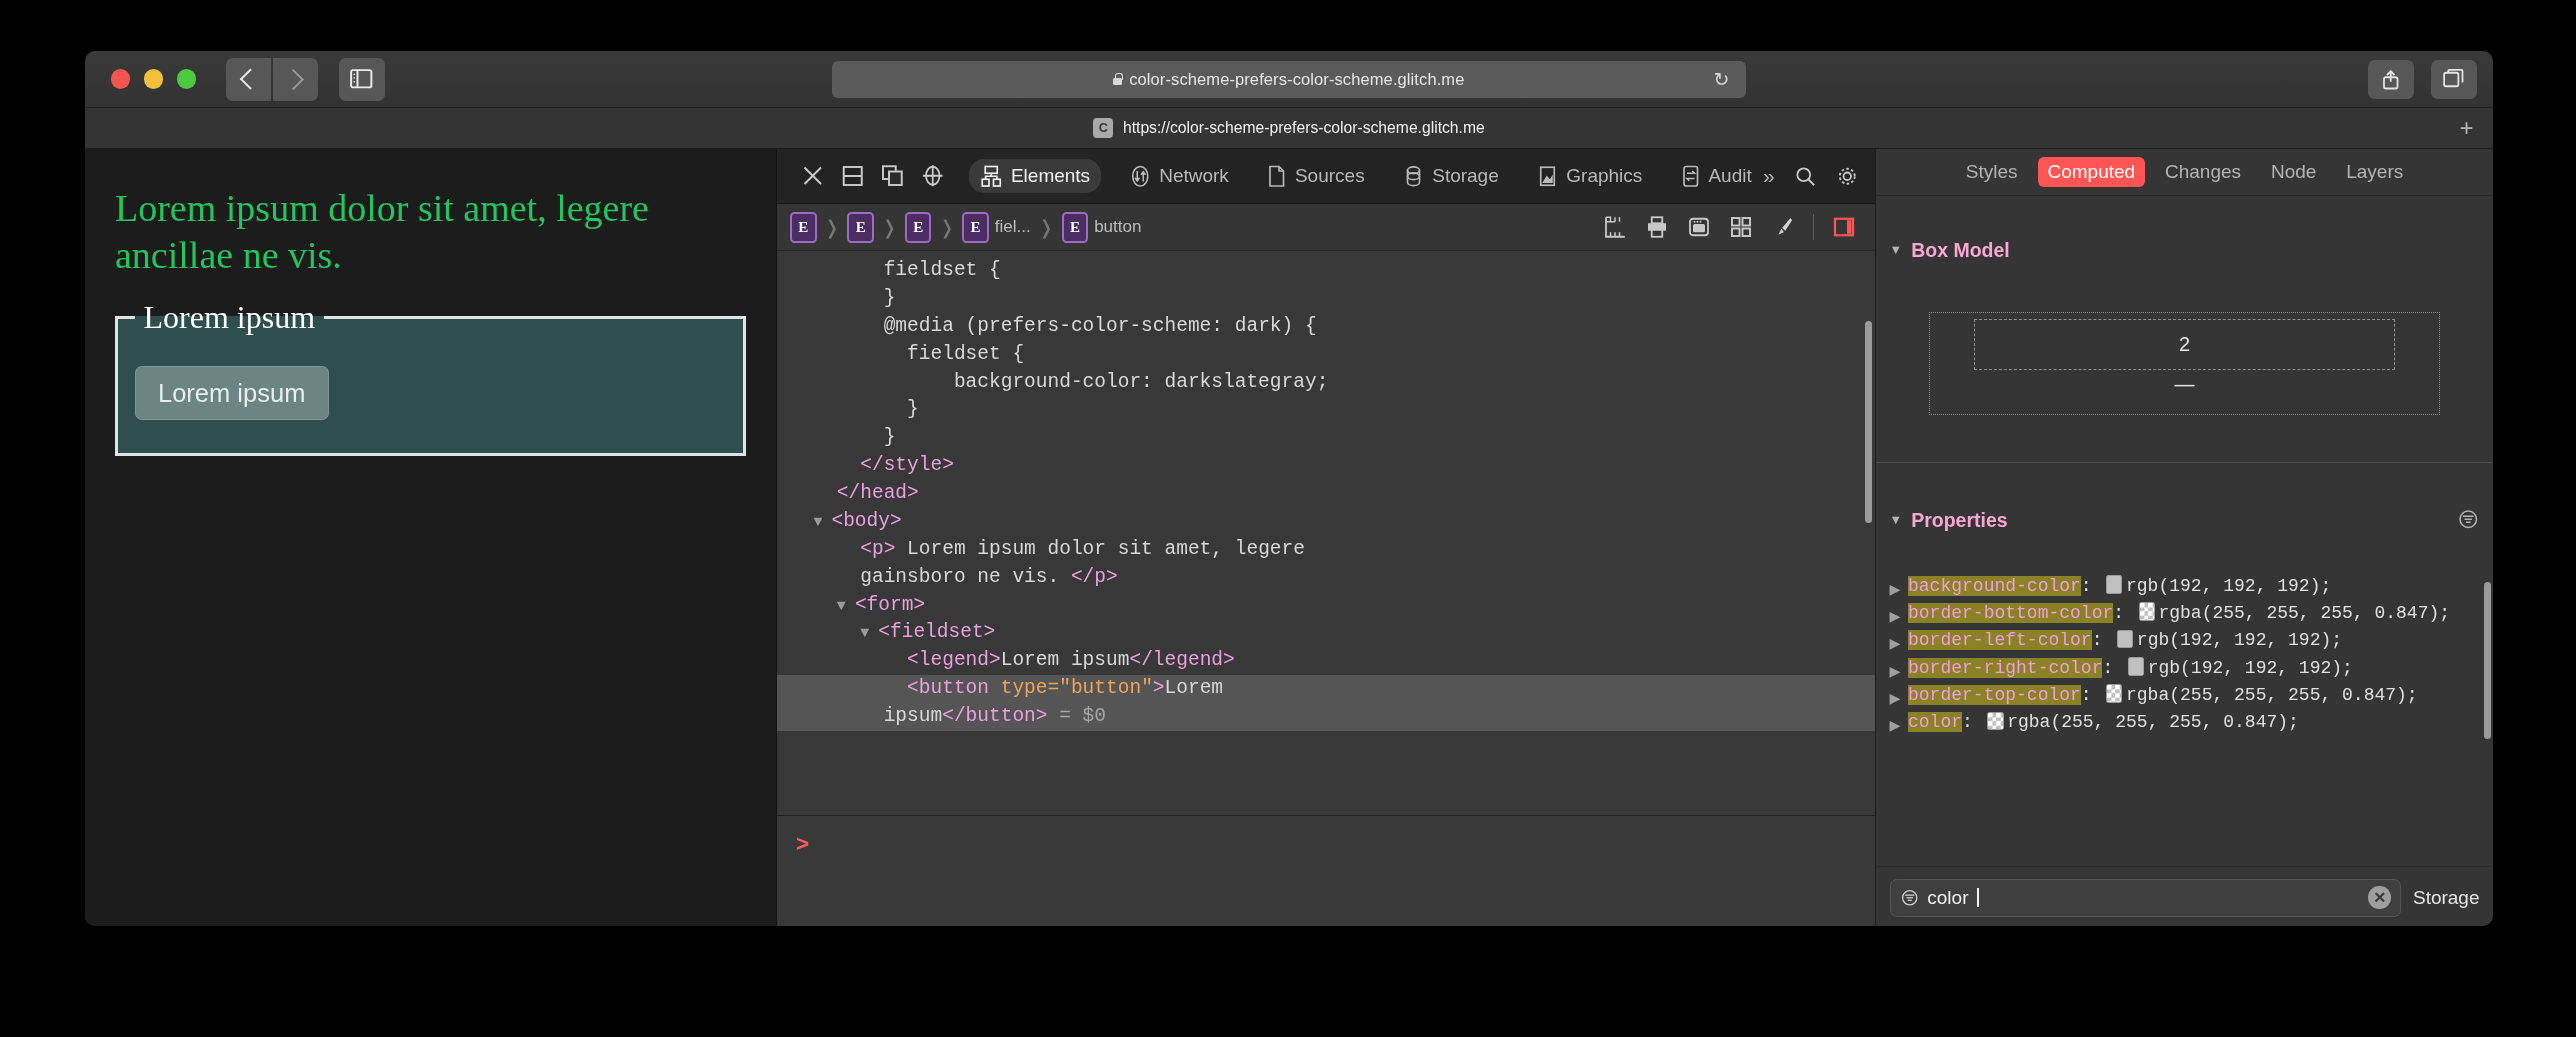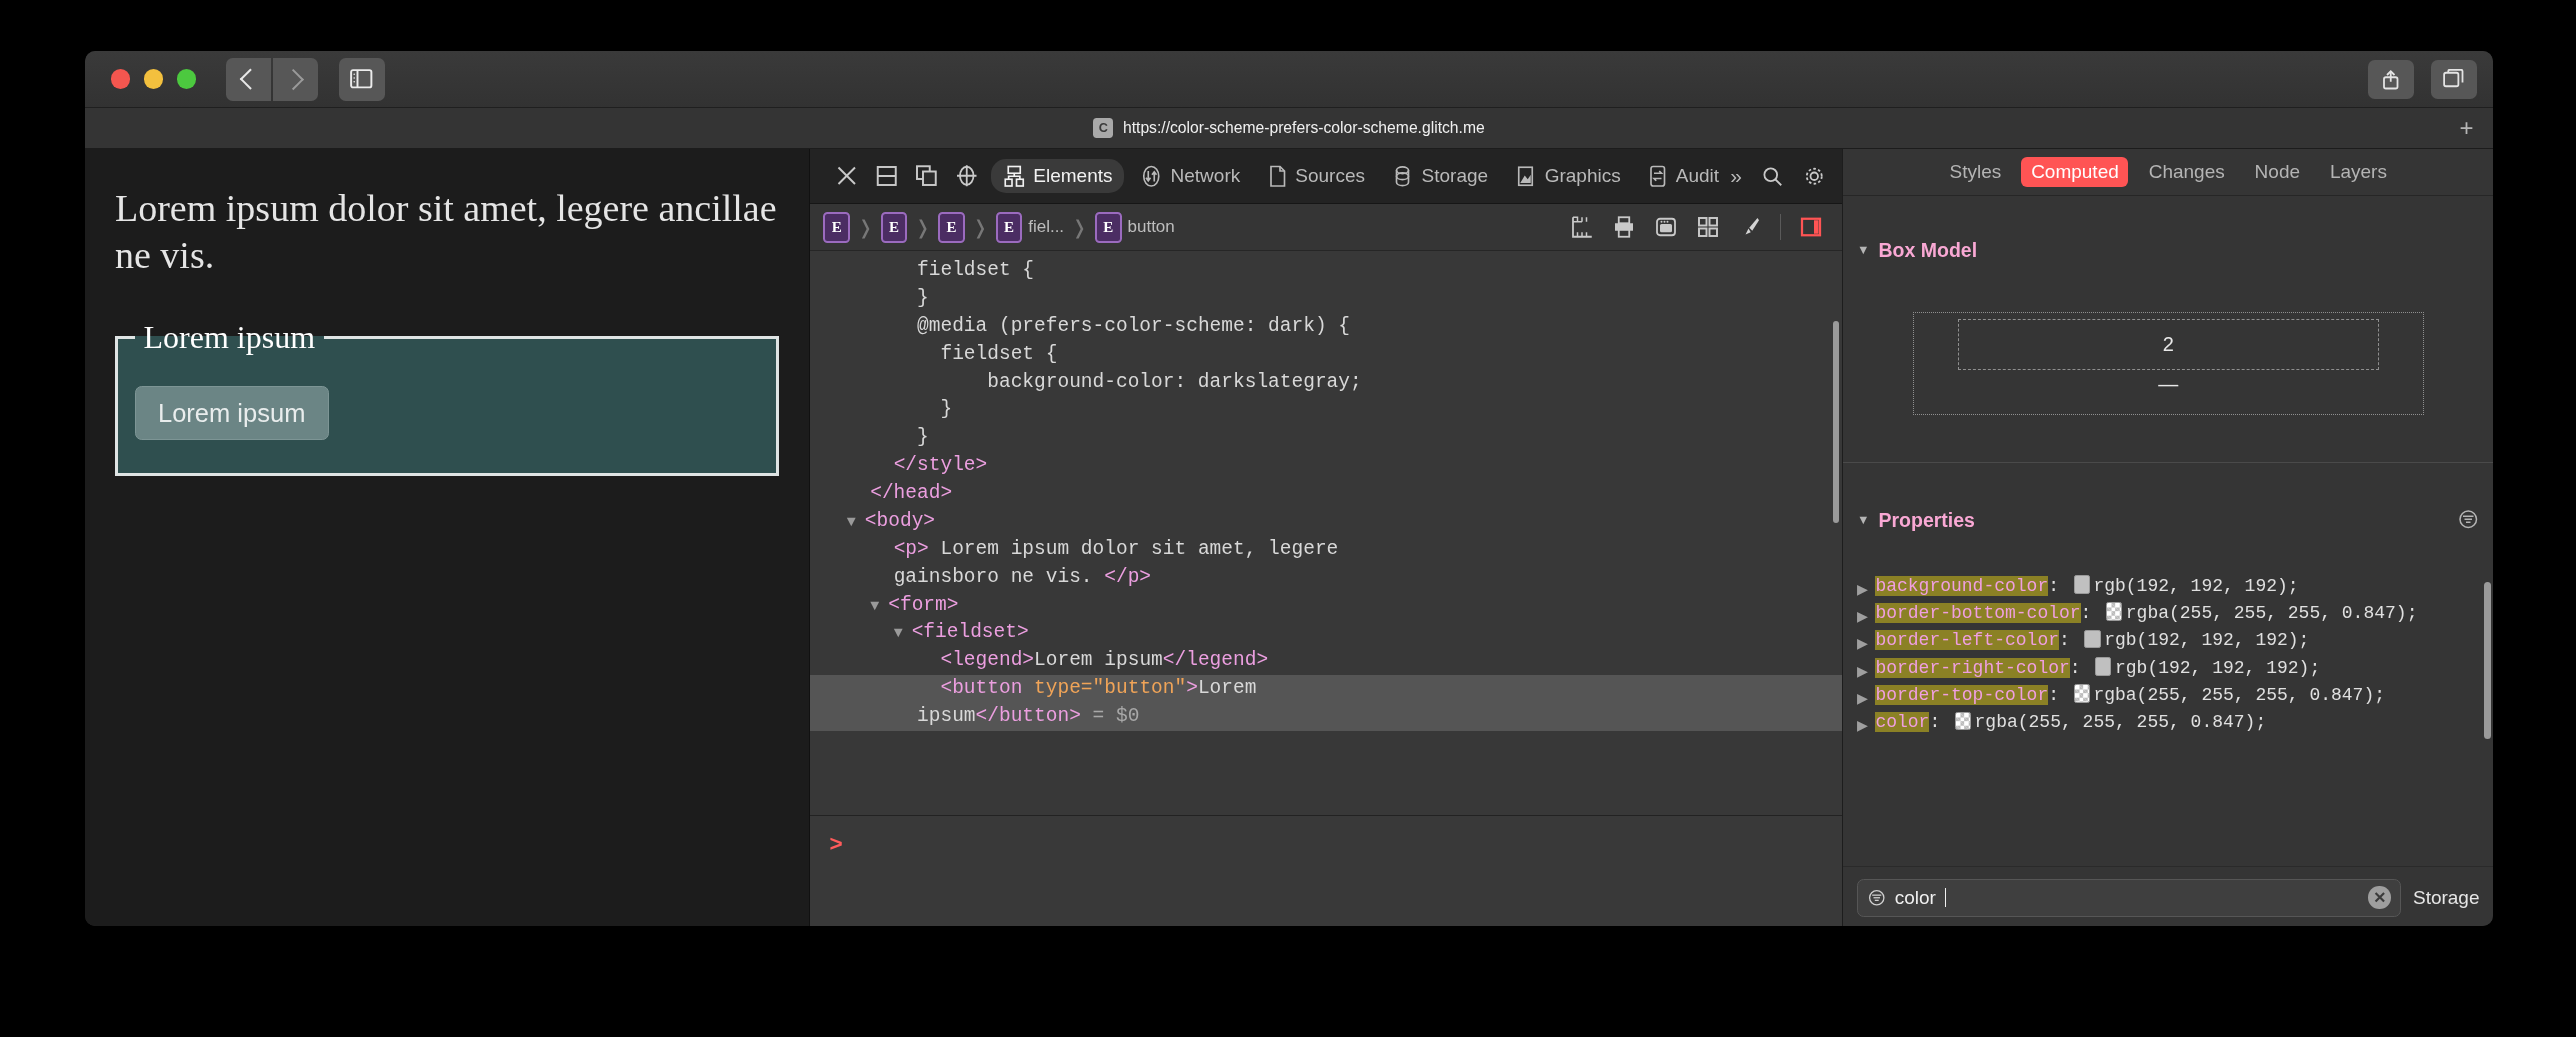--- a/index.html
+++ b/index.html
@@ -45,34 +45,34 @@
     position:relative;border-bottom:0.7px solid #1c1c1c;}
   .tabinner{display:flex;align-items:center;gap:9.7px;}
   .favicon{width:20px;height:20px;border-radius:3.7px;background:#a9a9a9;color:#3a3a3a;font-size:12.7px;
     display:flex;align-items:center;justify-content:center;font-weight:600;}
   .tabtext{color:#f0f0f0;font-size:15.7px;}
   .plus{position:absolute;right:19.5px;color:#b5b5b5;font-size:24px;font-weight:300;}
 
   
   .split{display:flex;height:779px;}
   .page{width:753px;background:#1c1c1c;padding:36px 30px 0 30px;box-sizing:border-box;}
-  .page p{font-family:"Liberation Serif",serif;color:#e5e5e5;font-size:38px;line-height:1.23;margin:0 0 41px 0;}
+  .page p{font-family:"Liberation Serif",serif;color:#22c55e;font-size:38px;line-height:1.23;margin:0 0 21px 0;}
   fieldset.demo{background:#2f4f4f;border:3px solid rgba(255,255,255,.847);margin:0;padding:13.5px 16.5px 33px 16.5px;}
   fieldset.demo legend{font-family:"Liberation Serif",serif;color:#fff;font-size:32px;padding:0 9px;}
   .demo-btn{font-family:"Liberation Sans",sans-serif;background:#6b8585;color:#e9eded;border:0.7px solid #7d9595;
     border-radius:6.7px;font-size:25.5px;padding:11.2px 22.5px;margin-top:16.5px;}
 
   .devtools{flex:1;background:#2b2b2b;display:flex;flex-direction:column;border-left:0.7px solid #111;}
 
   
   .dt-toolbar{height:54px;background:#232323;display:flex;align-items:center;padding:0 16.5px;gap:0;
     border-bottom:0.7px solid #161616;}
   .ic{display:flex;align-items:center;justify-content:center;color:#c9c9c9;}
   .dt-icn{width:40px;height:40px;}
-  .dt-tab{display:flex;align-items:center;gap:8.2px;padding:6px 11.2px;border-radius:15px;margin-left:5px;}
+  .dt-tab{display:flex;align-items:center;gap:8.2px;padding:6px 11.2px;border-radius:15px;margin-left:16px;}
   .dt-tab span{color:#b9b9b9;font-size:19px;}
   .dt-tab.active{background:#3a3a3a;}
   .dt-tab.active span{color:#f2f2f2;}
   .dt-right{margin-left:auto;display:flex;align-items:center;gap:19.5px;}
 
   
   .crumbs{height:46px;background:#353535;display:flex;align-items:center;padding:0 13.5px;gap:0;
     border-bottom:0.7px solid #262626;}
   .badge{width:22.5px;height:27px;border:2.2px solid #9b6bbf;background:#4b2d63;border-radius:4.5px;color:#fff;
     font-size:15px;font-weight:700;display:flex;align-items:center;justify-content:center;font-family:"Liberation Serif",serif;}
@@ -158,20 +158,28 @@
       </div>
     </div>
     <div class="sidebtn">
       <svg width="22.5" height="19.5" viewBox="0 0 30 26">
         <rect x="1.5" y="1.5" width="27" height="23" rx="2.5" fill="none" stroke="#ececec" stroke-width="2.6"></rect>
         <line x1="10" y1="2" x2="10" y2="24" stroke="#ececec" stroke-width="2.6"></line>
         <circle cx="5.6" cy="7" r="1.1" fill="#ececec"></circle>
           <circle cx="5.6" cy="12" r="1.1" fill="#ececec"></circle>
         <circle cx="5.6" cy="17" r="1.1" fill="#ececec"></circle>
       </svg>
+    </div>
+    <div class="urlbar">
+      <span class="lock">
+          <b></b>
+          <i></i>
+        </span>
+      <span class="urltext">color-scheme-prefers-color-scheme.glitch.me</span>
+      <span class="reload">↻</span>
     </div>
     <div class="tbright">
       <div class="tbbtn">
         <svg width="19.5" height="21" viewBox="0 0 26 28">
           <rect x="4" y="11" width="18" height="15" rx="2.5" fill="none" stroke="#e4e4e4" stroke-width="2.4"></rect>
           <line x1="13" y1="3" x2="13" y2="17" stroke="#e4e4e4" stroke-width="2.4"></line>
           <polyline points="8,8 13,3 18,8" fill="none" stroke="#e4e4e4" stroke-width="2.4"></polyline>
         </svg>
       </div>
       <div class="tbbtn">

